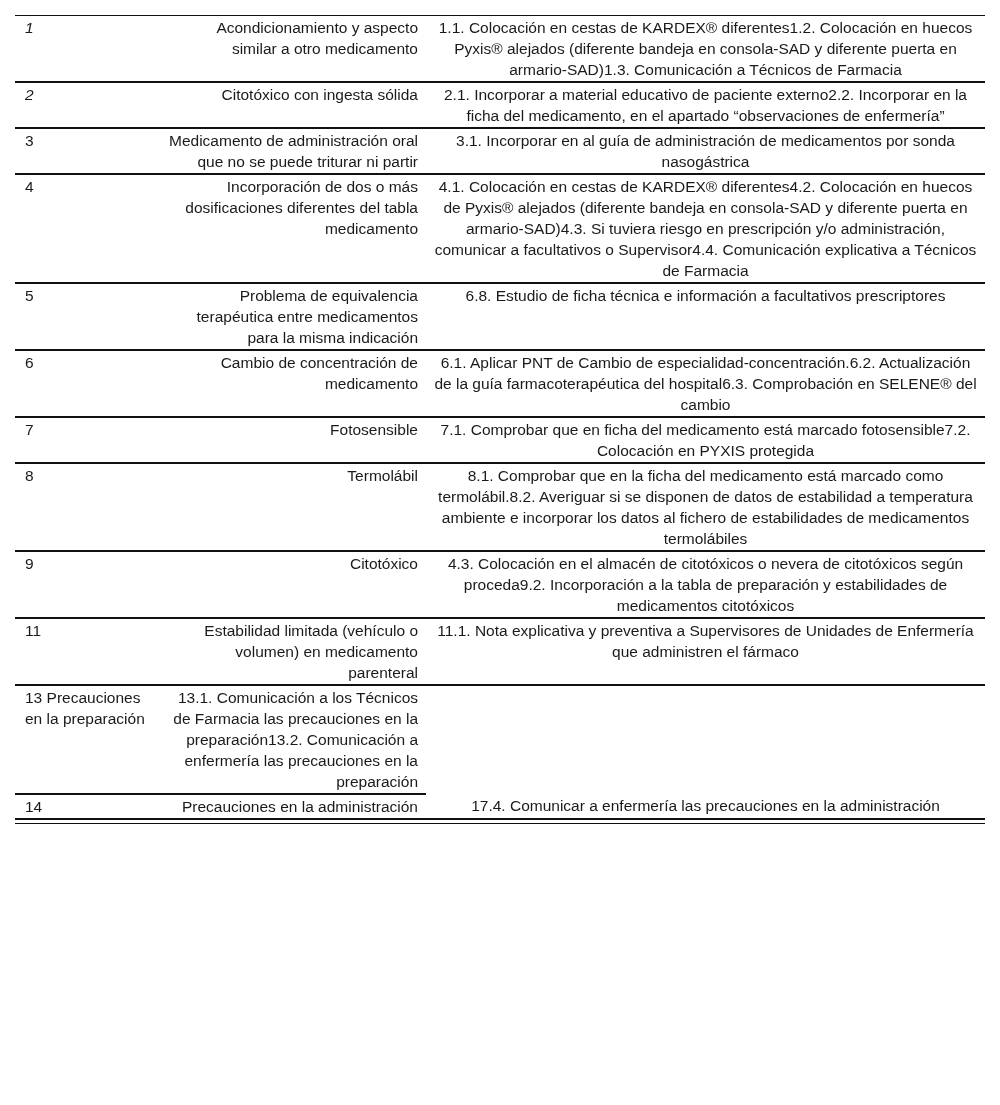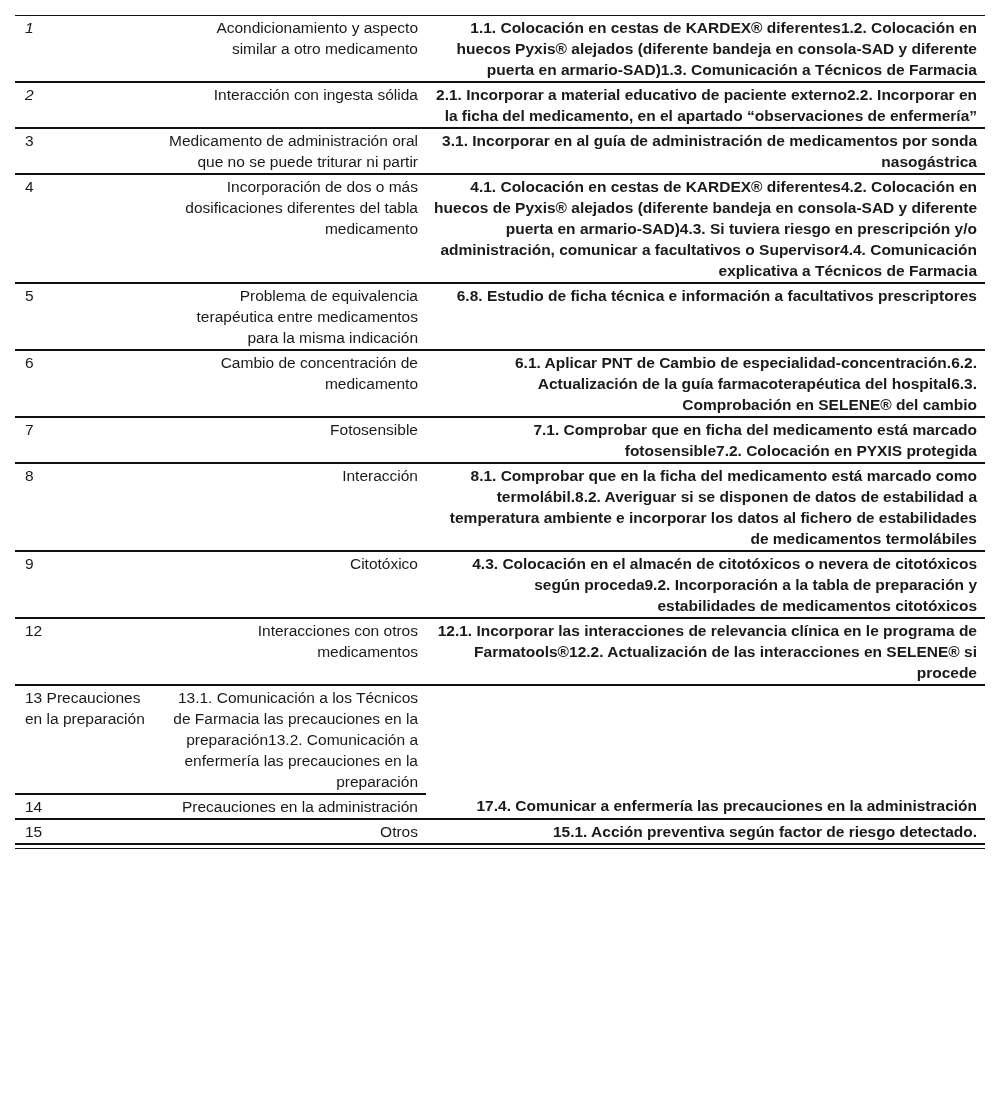--- a/index.html
+++ b/index.html
@@ -45,24 +45,23 @@
       padding-left: 10px;
       padding-right: 4px;
     }
     td.num.italic { font-style: italic; }
     td.desc {
       text-align: right;
       padding-left: 8px;
       padding-right: 8px;
     }
     td.action {
-      text-align: right;
+      text-align: center;
       padding-left: 8px;
       padding-right: 8px;
-      font-weight: bold;
     }
     td.blank { border-bottom: none; }
     .end-rule {
       height: 0;
       border-top: 1px solid #111;
       margin-top: 3px;
       width: 970px;
     }
   </style>
 </head>
@@ -83,21 +82,21 @@
         </tr>
     </thead>
     <tbody>
       <tr>
         <td class="num italic">1</td>
         <td class="desc">Acondicionamiento y aspecto similar a otro medicamento</td>
         <td class="action">1.1. Colocación en cestas de KARDEX® diferentes1.2. Colocación en huecos Pyxis® alejados (diferente bandeja en consola-SAD y diferente puerta en armario-SAD)1.3. Comunicación a Técnicos de Farmacia</td>
       </tr>
       <tr>
         <td class="num italic">2</td>
-        <td class="desc">Interacción con ingesta sólida</td>
+        <td class="desc">Citotóxico con ingesta sólida</td>
         <td class="action">2.1. Incorporar a material educativo de paciente externo2.2. Incorporar en la ficha del medicamento, en el apartado “observaciones de enfermería”</td>
       </tr>
       <tr>
         <td class="num">3</td>
         <td class="desc">Medicamento de administración oral que no se puede triturar ni partir</td>
         <td class="action">3.1. Incorporar en al guía de administración de medicamentos por sonda nasogástrica</td>
       </tr>
       <tr>
         <td class="num">4</td>
         <td class="desc">Incorporación de dos o más dosificaciones diferentes del tabla medicamento</td>
@@ -113,44 +112,39 @@
         <td class="desc">Cambio de concentración de medicamento</td>
         <td class="action">6.1. Aplicar PNT de Cambio de especialidad-concentración.6.2. Actualización de la guía farmacoterapéutica del hospital6.3. Comprobación en SELENE® del cambio</td>
       </tr>
       <tr>
         <td class="num">7</td>
         <td class="desc">Fotosensible</td>
         <td class="action">7.1. Comprobar que en ficha del medicamento está marcado fotosensible7.2. Colocación en PYXIS protegida</td>
       </tr>
       <tr>
         <td class="num">8</td>
-        <td class="desc">Interacción</td>
+        <td class="desc">Termolábil</td>
         <td class="action">8.1. Comprobar que en la ficha del medicamento está marcado como termolábil.8.2. Averiguar si se disponen de datos de estabilidad a temperatura ambiente e incorporar los datos al fichero de estabilidades de medicamentos termolábiles</td>
       </tr>
       <tr>
         <td class="num">9</td>
         <td class="desc">Citotóxico</td>
         <td class="action">4.3. Colocación en el almacén de citotóxicos o nevera de citotóxicos según proceda9.2. Incorporación a la tabla de preparación y estabilidades de medicamentos citotóxicos</td>
       </tr>
       <tr>
-        <td class="num">12</td>
-        <td class="desc">Interacciones con otros medicamentos</td>
-        <td class="action">12.1. Incorporar las interacciones de relevancia clínica en le programa de Farmatools®12.2. Actualización de las interacciones en SELENE® si procede</td>
+        <td class="num">11</td>
+        <td class="desc">Estabilidad limitada (vehículo o volumen) en medicamento parenteral</td>
+        <td class="action">11.1. Nota explicativa y preventiva a Supervisores de Unidades de Enfermería que administren el fármaco</td>
       </tr>
       <tr>
         <td class="num">13 Precauciones en la preparación</td>
         <td class="desc">13.1. Comunicación a los Técnicos de Farmacia las precauciones en la preparación13.2. Comunicación a enfermería las precauciones en la preparación</td>
         <td class="action blank"></td>
       </tr>
       <tr>
         <td class="num">14</td>
         <td class="desc">Precauciones en la administración</td>
         <td class="action">17.4. Comunicar a enfermería las precauciones en la administración</td>
       </tr>
-      <tr>
-        <td class="num">15</td>
-        <td class="desc">Otros</td>
-        <td class="action">15.1. Acción preventiva según factor de riesgo detectado.</td>
-      </tr>
     </tbody>
   </table>
   <div class="end-rule"></div>
 </div>
 
 </body></html>

